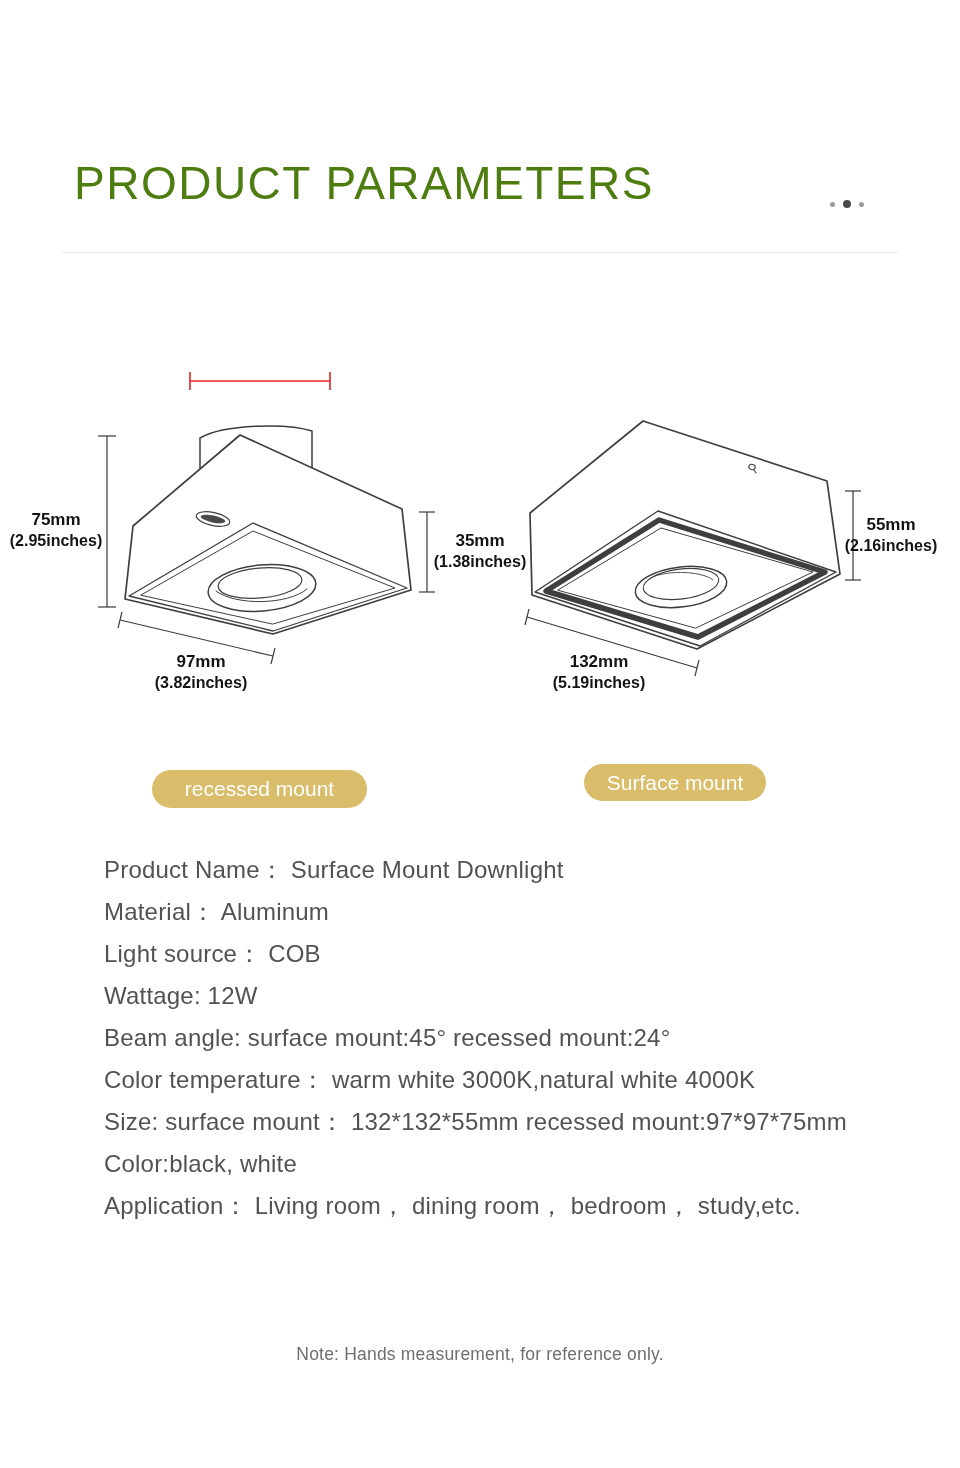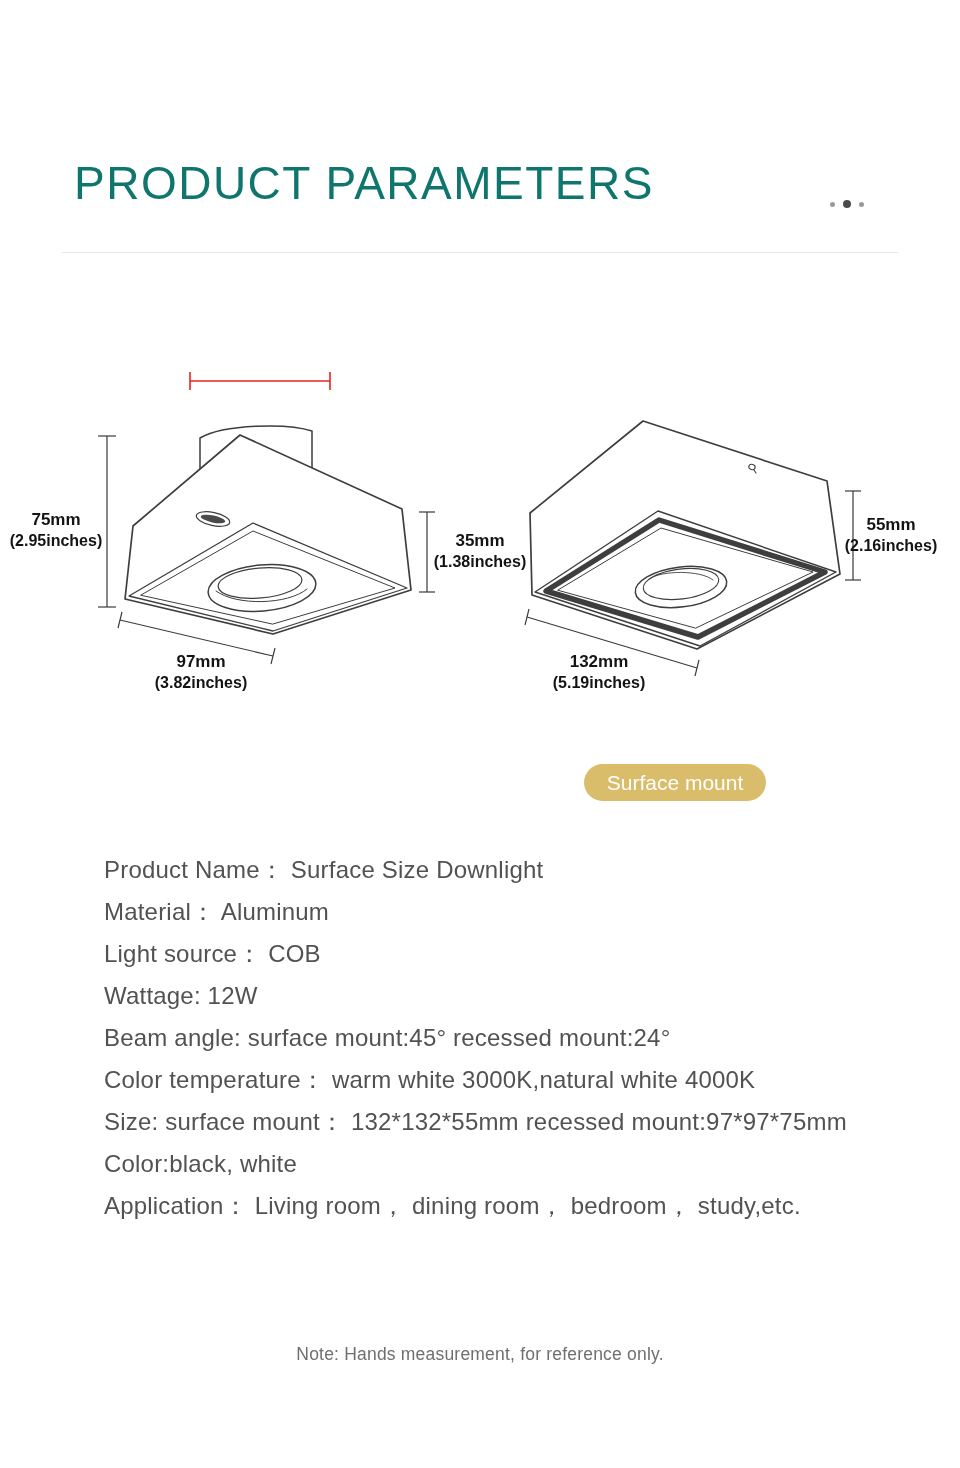--- a/index.html
+++ b/index.html
@@ -5,21 +5,21 @@
   * { margin:0; padding:0; box-sizing:border-box; }
   html,body { background:#ffffff; }
   body { font-family:"Liberation Sans","DejaVu Sans",sans-serif; }
   #page {
     position:relative; width:960px; height:1468px; margin:0 auto;
     background:#ffffff; overflow:hidden;
   }
   
   .title {
     position:absolute; left:74px; top:156px;
-    font-size:46px; letter-spacing:1.5px; color:#0f766e; font-weight:400;
+    font-size:46px; letter-spacing:1.5px; color:#4d7c0f; font-weight:400;
     white-space:nowrap;
   }
   .dots { position:absolute; left:830px; top:200px; display:flex; align-items:center; gap:8px; }
   .dots i { display:block; border-radius:50%; }
   .dots i.sm { width:5px; height:5px; background:#9a9a9a; }
   .dots i.lg { width:8px; height:8px; background:#4a4a4a; }
   .divider { position:absolute; left:62px; top:252px; width:836px; height:1px; background:#e9e9e9; }
 
   
   .cutout-label {
@@ -179,24 +179,25 @@
   </div>
   <div class="dim-label dl-55">
     <span class="mm">55mm</span>
     <span class="inch">(2.16inches)</span>
   </div>
   <div class="dim-label dl-132">
     <span class="mm">132mm</span>
     <span class="inch">(5.19inches)</span>
   </div>
 
+  <div class="badge badge-recessed">recessed mount</div>
   <div class="badge badge-surface">Surface mount</div>
 
   <div class="specs">
-    <div class="spec-line">Product Name： Surface Size Downlight</div>
+    <div class="spec-line">Product Name： Surface Mount Downlight</div>
     <div class="spec-line">Material： Aluminum</div>
     <div class="spec-line">Light source： COB</div>
     <div class="spec-line">Wattage: 12W</div>
     <div class="spec-line">Beam angle: surface mount:45° recessed mount:24°</div>
     <div class="spec-line">Color temperature： warm white 3000K,natural white 4000K</div>
     <div class="spec-line">Size: surface mount： 132*132*55mm  recessed mount:97*97*75mm</div>
     <div class="spec-line">Color:black, white</div>
     <div class="spec-line">Application： Living room， dining room， bedroom， study,etc.</div>
   </div>
 

